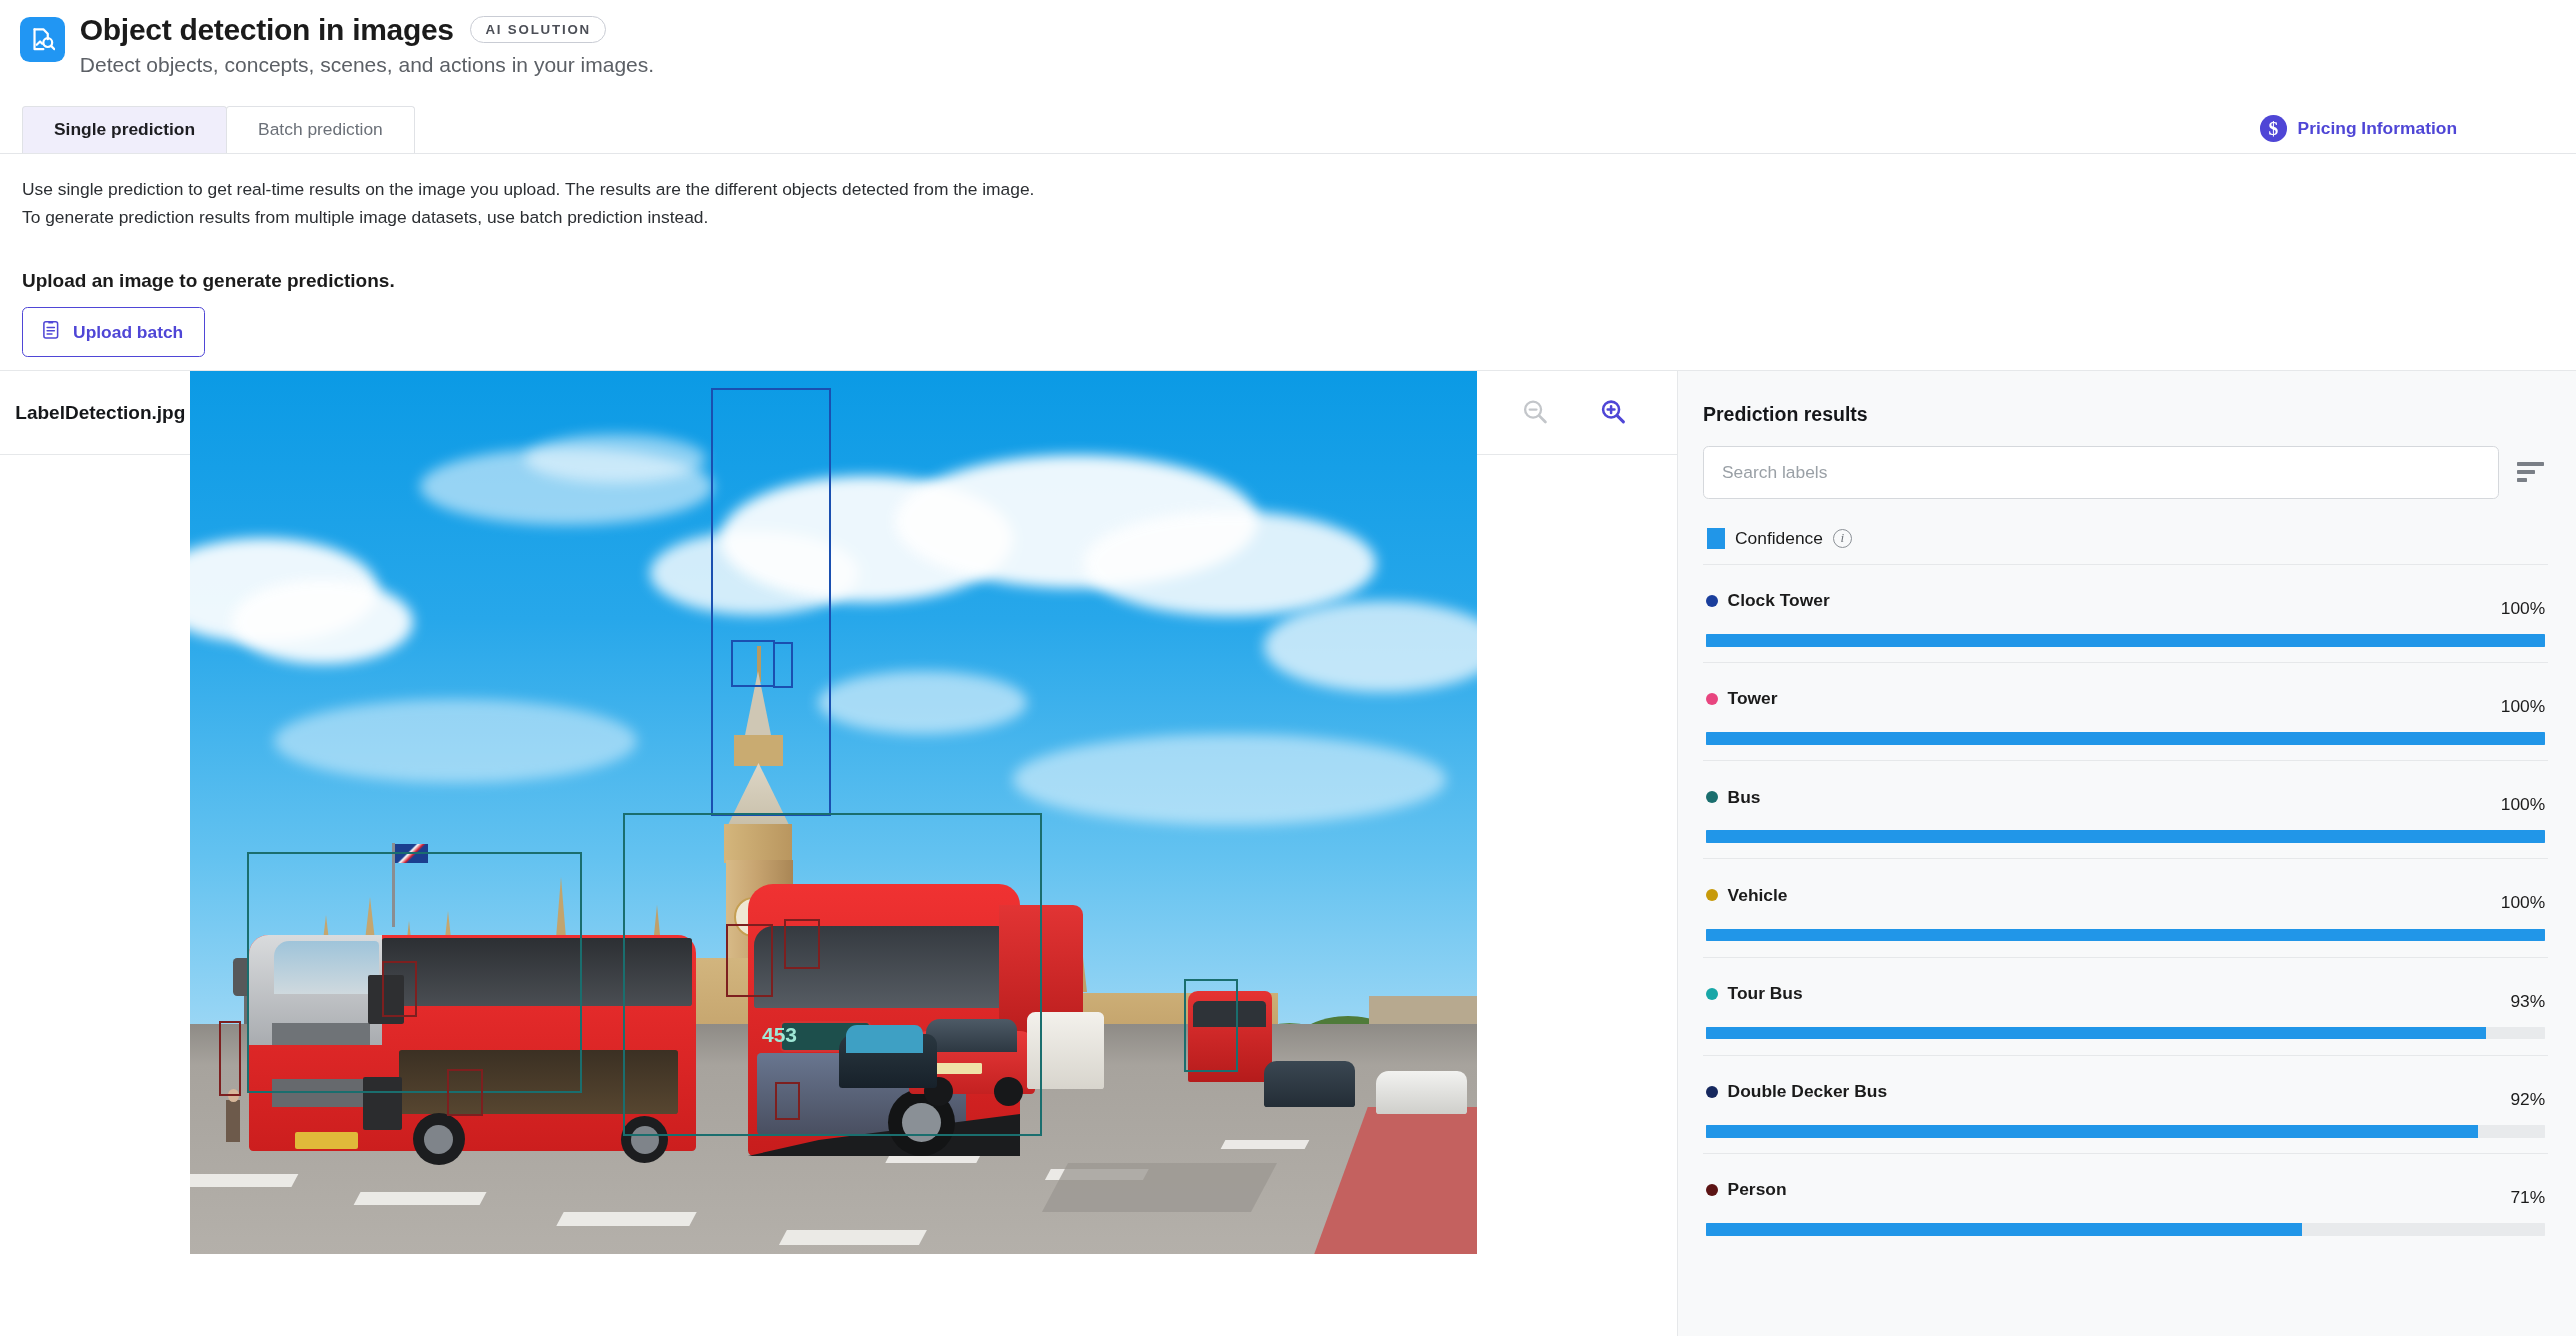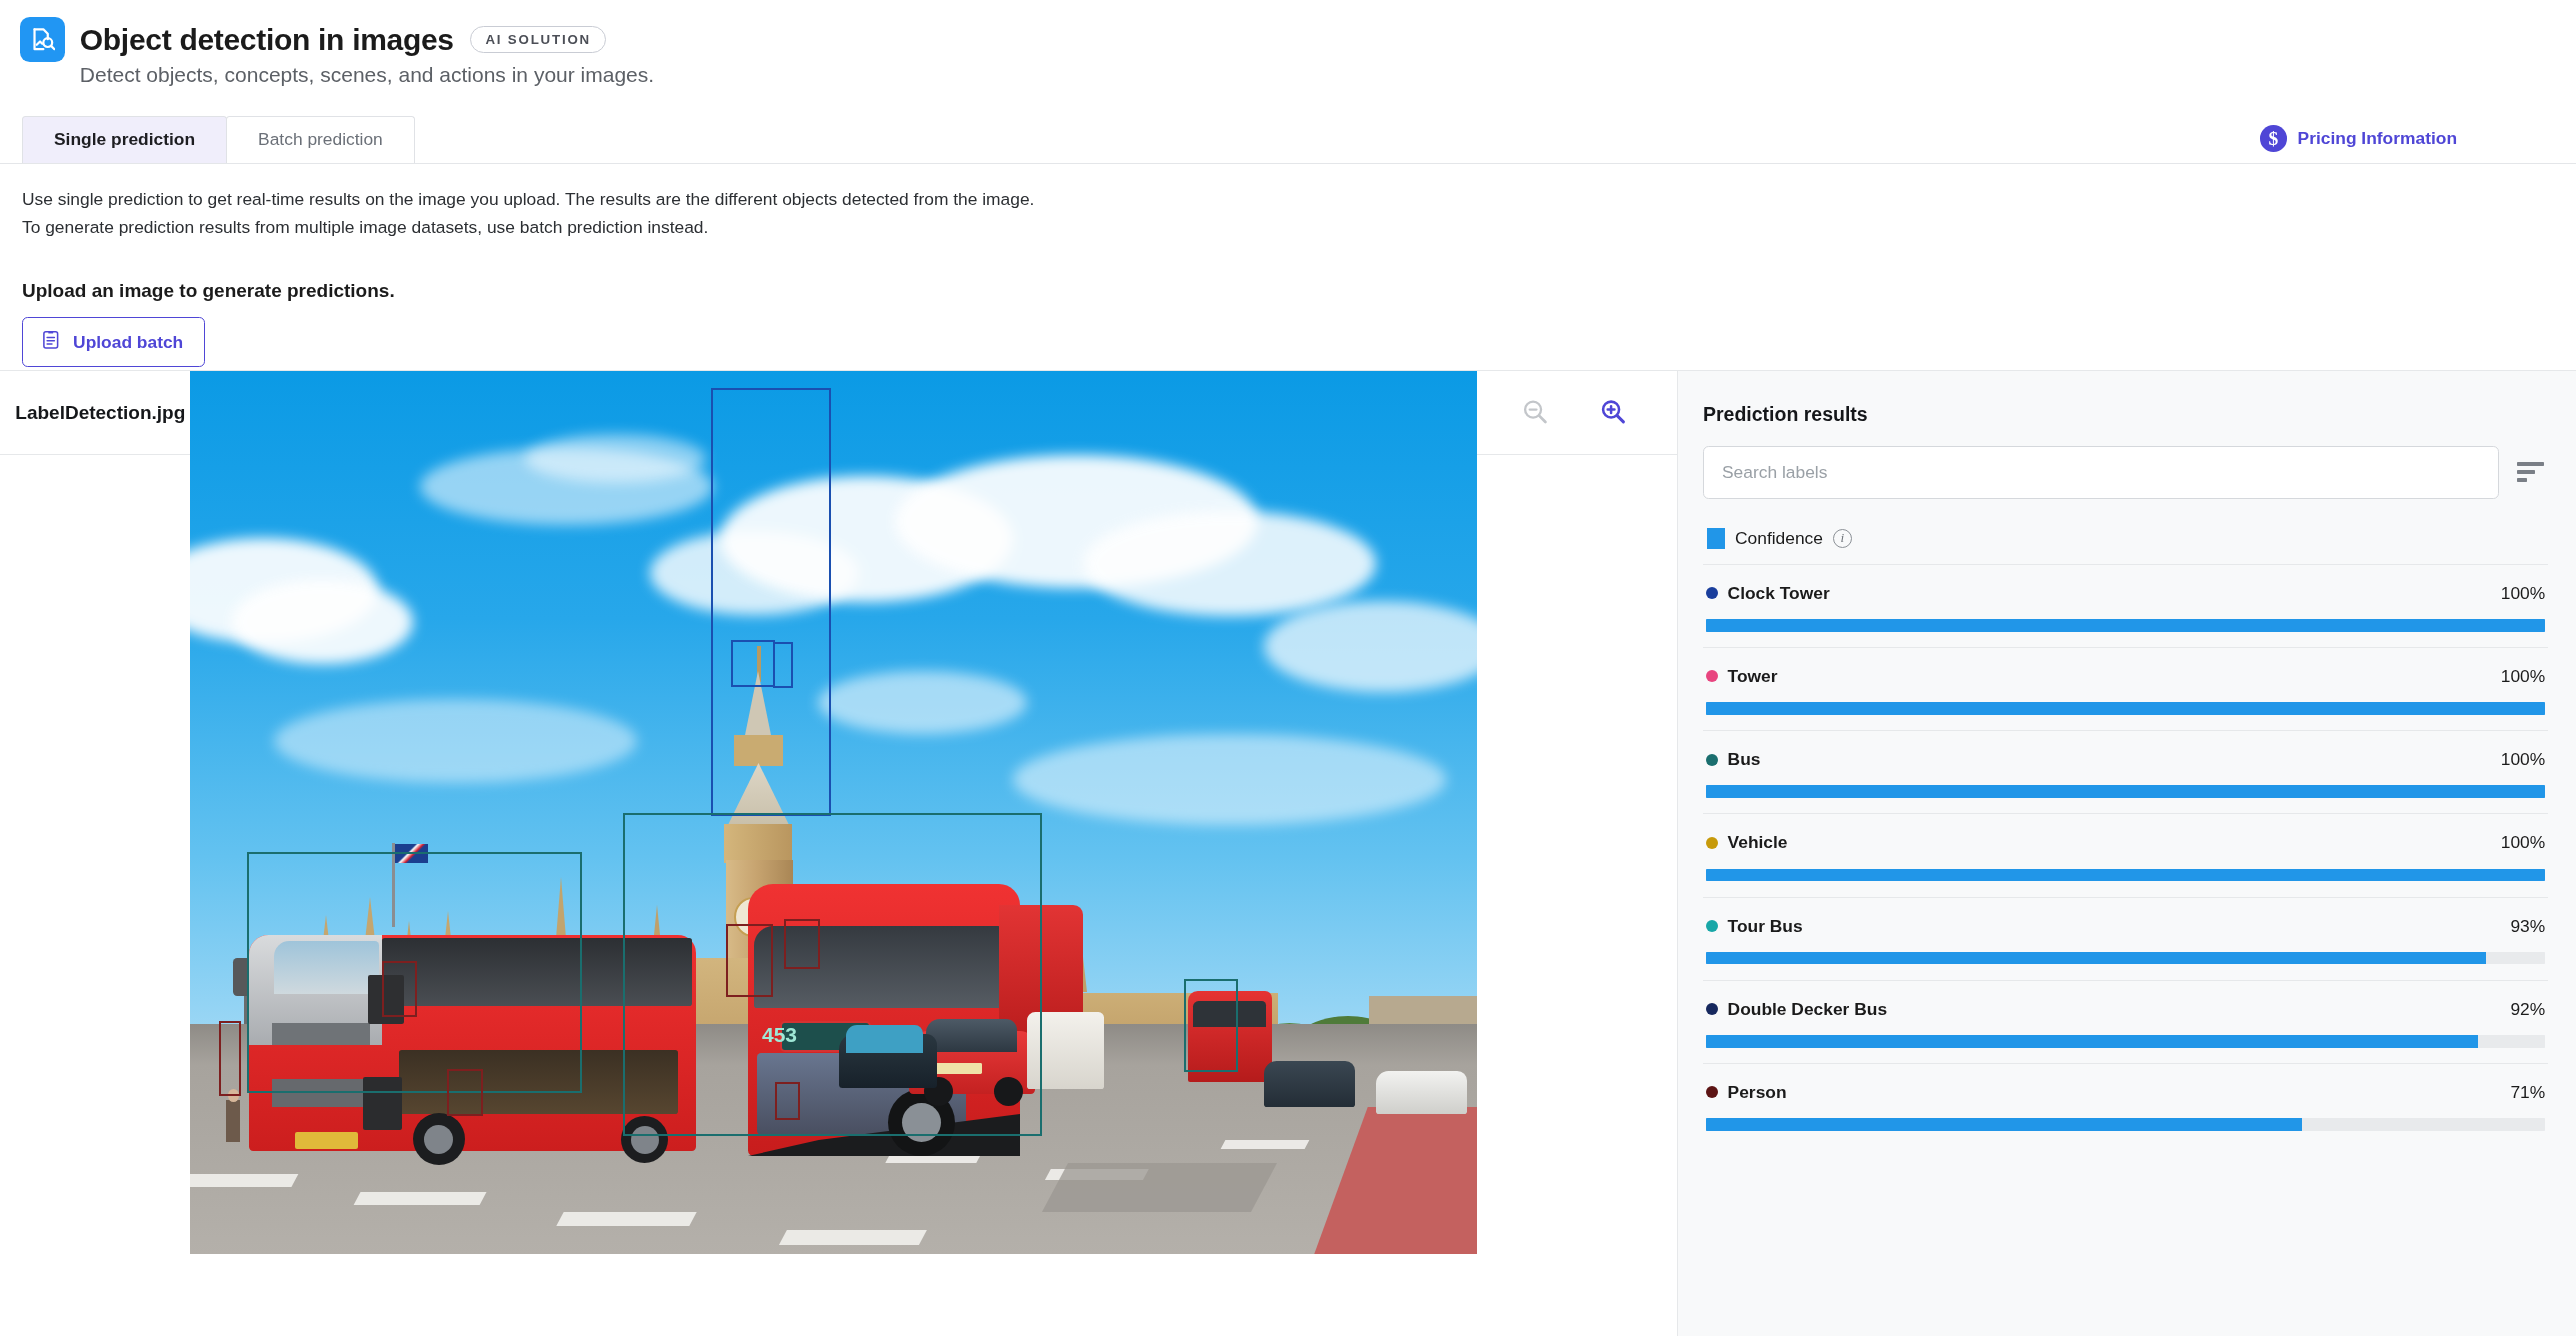--- a/index.html
+++ b/index.html
@@ -9,21 +9,21 @@
     font-family: "Liberation Sans", sans-serif;
     overflow: hidden;
   }
 
   
   .page-header { padding: 12.6px 0 9.8px 19.5px; display: flex; align-items: flex-start; gap: 15.3px; }
   .app-icon {
     width: 45px; height: 45px; border-radius: 9.8px; background: #2196f3;
     display: flex; align-items: center; justify-content: center; flex: 0 0 auto; margin-top: 4.2px;
   }
-  .title-row { display: flex; align-items: center; gap: 16.7px; margin-top: 10px; }
+  .title-row { display: flex; align-items: center; gap: 16.7px; }
   .page-title { font-size: 30px; font-weight: 700; color: #1b1b1b; letter-spacing: -0.3px; }
   .solution-badge {
     border: 1px solid #c9ccd4; border-radius: 15.3px; padding: 4.9px 14px 5.6px;
     font-size: 13.3px; letter-spacing: 1.8px; color: #4c4f57; font-weight: 600; white-space: nowrap;
   }
   .page-subtitle { font-size: 21px; color: #5c6066; margin-top: 6.3px; }
 
   
   .tabbar { position: relative; height: 67px; border-bottom: 1.4px solid #e4e6e9; display: flex; align-items: flex-end; }
   .tabbar::after {
@@ -115,21 +115,21 @@
     width: 19px; height: 19px; border-radius: 50%; border: 1.2px solid #8b9096; color: #6f747a;
     font-size: 13.3px; display: inline-flex; align-items: center; justify-content: center;
     font-family: "Liberation Serif", serif; font-style: italic;
   }
 
   .result-row { border-top: 1px solid #e6e8ea; padding: 18px 2.8px 15.3px 2.8px; }
   .result-head { display: flex; align-items: center; justify-content: space-between; margin-bottom: 15.3px; }
   .result-left { display: flex; align-items: center; gap: 9.8px; }
   .dot { width: 12px; height: 12px; border-radius: 50%; flex: 0 0 auto; }
   .result-label { font-size: 17.4px; font-weight: 700; color: #1b1b1b; }
-  .result-value { font-size: 17.4px; color: #1b1b1b; }
+  .result-value { font-size: 17.4px; color: #1b1b1b; margin-top: 15px; }
   .bar-track { height: 12.6px; background: #e8eaec; border-radius: 0.7px; overflow: hidden; }
   .bar-fill { height: 100%; background: #2196e8; }
 </style>
 </head>
 <body>
 
 
 
 
 <div class="page-header">

